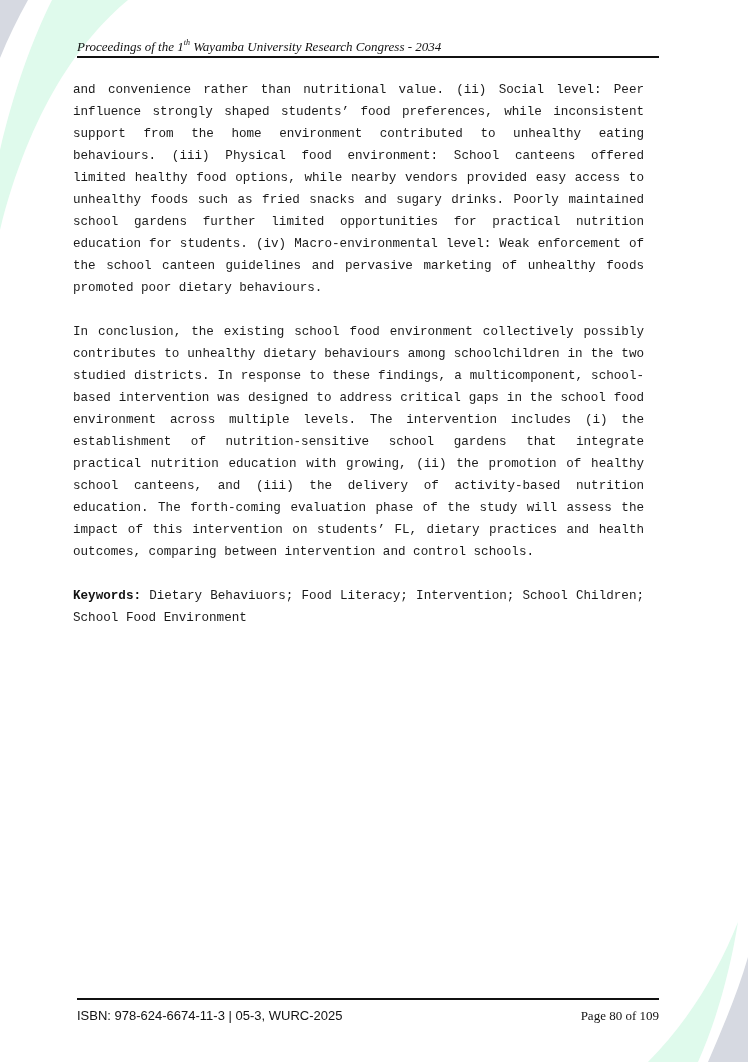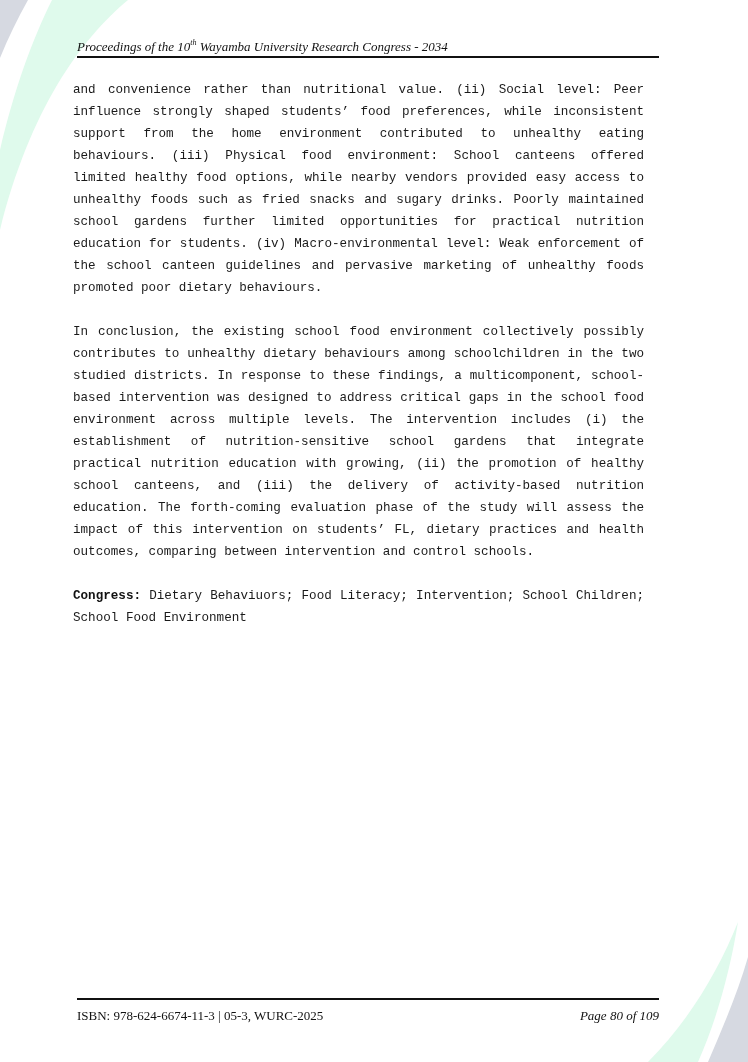--- a/index.html
+++ b/index.html
@@ -74,32 +74,31 @@
       left: 77px;
       top: 998px;
       width: 582px;
       height: 0;
       border-top: 2px solid #111;
     }
     .footer-left {
       position: absolute;
       left: 77px;
       top: 1007px;
-      font-family: Liberation Serif, serif;
+      font-family: Liberation Sans, sans-serif;
       font-size: 13px;
       line-height: 18px;
       color: #111;
       white-space: nowrap;
     }
     .footer-right {
       position: absolute;
       right: 89px;
       top: 1007px;
       font-family: "Liberation Serif", "DejaVu Serif", serif;
-      font-style: italic;
       font-size: 13px;
       line-height: 18px;
       color: #111;
       white-space: nowrap;
     }
   </style>
 </head>
 <body>
 
 <svg class="decor decor-tl" width="140" height="300" viewBox="0 0 140 300" xmlns="http://www.w3.org/2000/svg">
@@ -110,25 +109,25 @@
 </svg>
 
 <svg class="decor decor-br" width="150" height="200" viewBox="0 0 150 200" xmlns="http://www.w3.org/2000/svg">
 
   <path d="M140,60 C120,110 90,160 50,200 L100,200 C118,160 132,110 140,60 Z" fill="#dffaec"></path>
 
   <path d="M150,95 L150,200 L110,200 C125,165 140,130 150,95 Z" fill="#d6d9e1"></path>
 </svg>
 
 <div class="running-header">
-  <span>Proceedings of the 10</span><sup>th</sup><span> Wayamba University Research Congress - 2034</span>
+  <span>Proceedings of the 1</span><sup>th</sup><span> Wayamba University Research Congress - 2034</span>
 </div>
 <div class="header-rule"></div>
 
 <div class="body-text">
   <p>and convenience rather than nutritional value. (ii) Social level: Peer influence strongly shaped students’ food preferences, while inconsistent support from the home environment contributed to unhealthy eating behaviours. (iii) Physical food environment: School canteens offered limited healthy food options, while nearby vendors provided easy access to unhealthy foods such as fried snacks and sugary drinks. Poorly maintained school gardens further limited opportunities for practical nutrition education for students. (iv) Macro-environmental level: Weak enforcement of the school canteen guidelines and pervasive marketing of unhealthy foods promoted poor dietary behaviours.</p>
   <p>In conclusion, the existing school food environment collectively possibly contributes to unhealthy dietary behaviours among schoolchildren in the two studied districts. In response to these findings, a multicomponent, school-based intervention was designed to address critical gaps in the school food environment across multiple levels. The intervention includes (i) the establishment of nutrition-sensitive school gardens that integrate practical nutrition education with growing, (ii) the promotion of healthy school canteens, and (iii) the delivery of activity-based nutrition education. The forth-coming evaluation phase of the study will assess the impact of this intervention on students’ FL, dietary practices and health outcomes, comparing between intervention and control schools.</p>
-  <p><span class="label-bold">Congress:</span><span> Dietary Behaviuors; Food Literacy; Intervention; School Children; School Food Environment</span></p>
+  <p><span class="label-bold">Keywords:</span><span> Dietary Behaviuors; Food Literacy; Intervention; School Children; School Food Environment</span></p>
 </div>
 
 <div class="footer-rule"></div>
 <div class="footer-left">ISBN: 978-624-6674-11-3 | 05-3, WURC-2025</div>
 <div class="footer-right">Page 80 of 109</div>
 
 </body></html>

